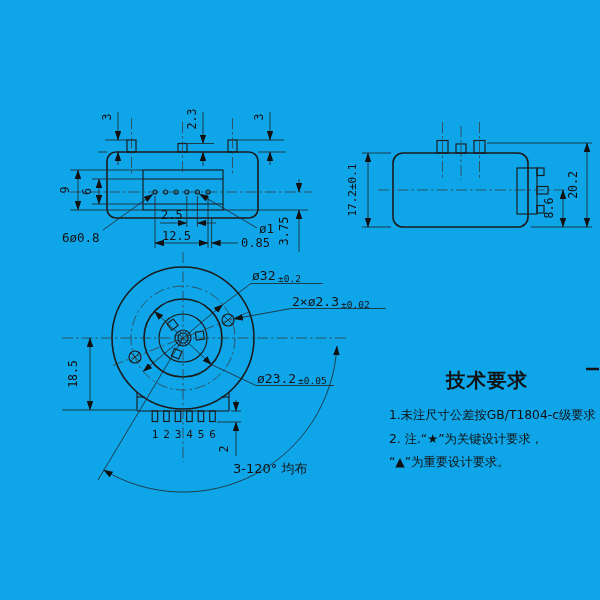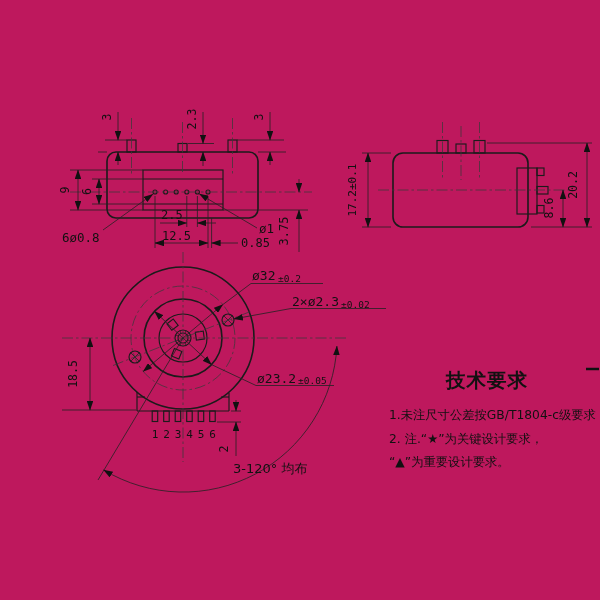--- a/index.html
+++ b/index.html
@@ -1,16 +1,16 @@
 <!DOCTYPE html>
 <html><head>
 <meta charset="utf-8">
 <style>
   html,body{margin:0;padding:0;background:#ffffff;}
-  .stage{position:relative;width:600px;height:600px;background:#be185d;overflow:hidden;}
+  .stage{position:relative;width:600px;height:600px;background:#0ea5e9;overflow:hidden;}
   .ol{stroke:#1b1b1b;stroke-width:1.6;fill:none;}
   .ol2{stroke:#1b1b1b;stroke-width:1.15;fill:none;}
   .dm{stroke:#222;stroke-width:0.8;fill:none;}
   .cl{stroke:#3a3a3a;stroke-width:0.75;fill:none;stroke-dasharray:11 3 2.5 3;}
   .txt{font-family:"DejaVu Sans Mono","Liberation Mono",monospace;fill:#111;}
   .zh{font-family:"DejaVu Sans","Liberation Sans",sans-serif;fill:#111;}
 </style>
 </head>
 <body>
 

